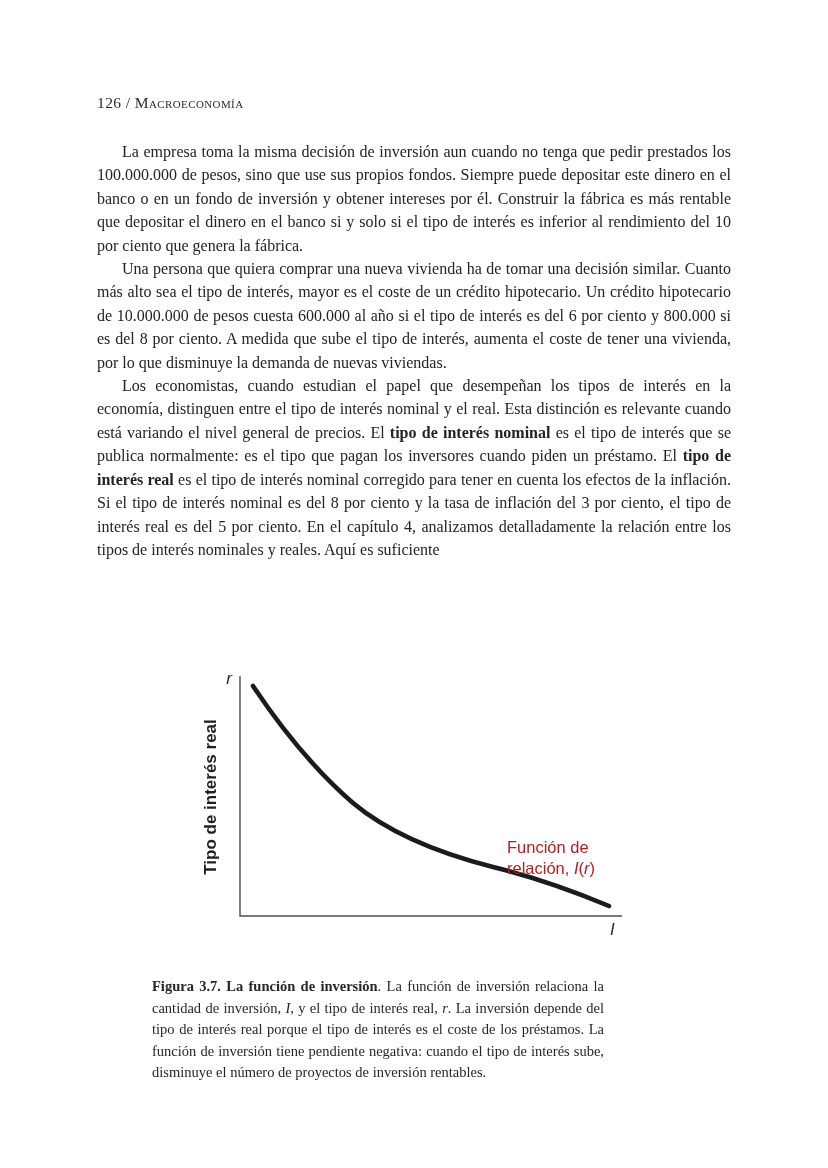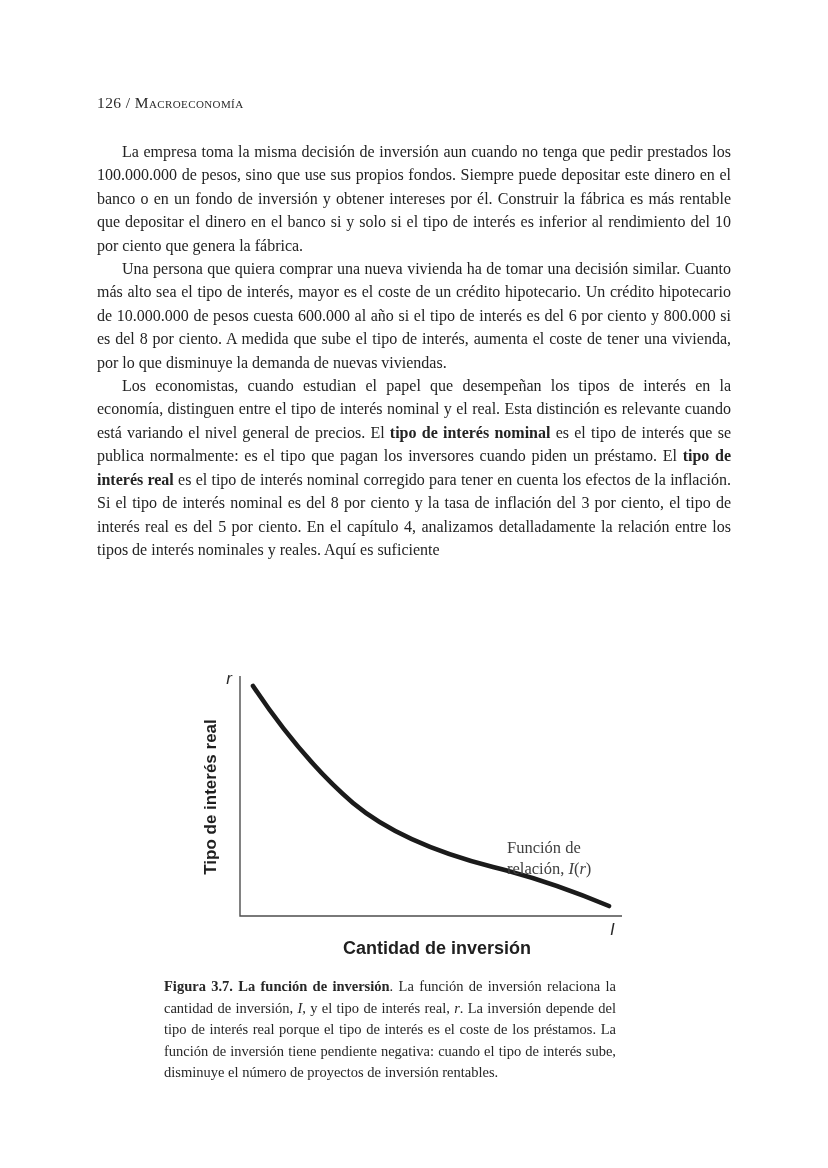--- a/index.html
+++ b/index.html
@@ -67,28 +67,28 @@
   .x-axis-title {
     left: 287px; top: 938px; width: 300px;
     text-align: center;
     font-family: "Liberation Sans", sans-serif;
     font-weight: bold;
     font-size: 18px;
     color: #1f1f1f;
   }
   .annot {
     left: 507px; top: 837px; width: 150px;
-    font-family: Liberation Serif, serif;
+    font-family: Liberation Sans, sans-serif;
     font-size: 16.5px;
     line-height: 21px;
-    color: #404040;
+    color: #b91c1c;
   }
   .caption {
     position: absolute;
-    left: 164px;
+    left: 152px;
     top: 976px;
     width: 452px;
     font-size: 14.5px;
     line-height: 21.6px;
     text-align: justify;
     color: #262626;
   }
 </style>
 </head>
 <body>
@@ -109,21 +109,20 @@
       <path d="M2,0 L2,240 L384,240" fill="none" stroke="#4d4d4d" stroke-width="1.4"></path>
       <path d="M15,10 C45,55 78,95 115,127 C152,158 200,177 255,191 C300,202 340,217 371,230" fill="none" stroke="#1b1b1b" stroke-width="4.6" stroke-linecap="round"></path>
     </svg>
 
     <div class="y-axis-title">Tipo de interés real</div>
 
     <div class="y-var">r</div>
 
     <div class="x-var">I</div>
 
-    <div class="x-axis-title">Cantidad de inversión</div>
 
     <div class="annot">
       <div>Función de</div>
       <div><span>relación, </span><span style="font-style: italic;">I</span><span>(</span><span style="font-style: italic;">r</span><span>)</span></div>
     </div>
 
   </div>
 
   <div class="caption"><span style="font-weight: bold;">Figura 3.7. La función de inversión</span><span>. La función de inversión relaciona la cantidad de inversión, </span><span style="font-style: italic;">I</span><span>, y el tipo de interés real, </span><span style="font-style: italic;">r</span><span>. La inversión depende del tipo de interés real porque el tipo de interés es el coste de los préstamos. La función de inversión tiene pendiente negativa: cuando el tipo de interés sube, disminuye el número de proyectos de inversión rentables.</span></div>
 

